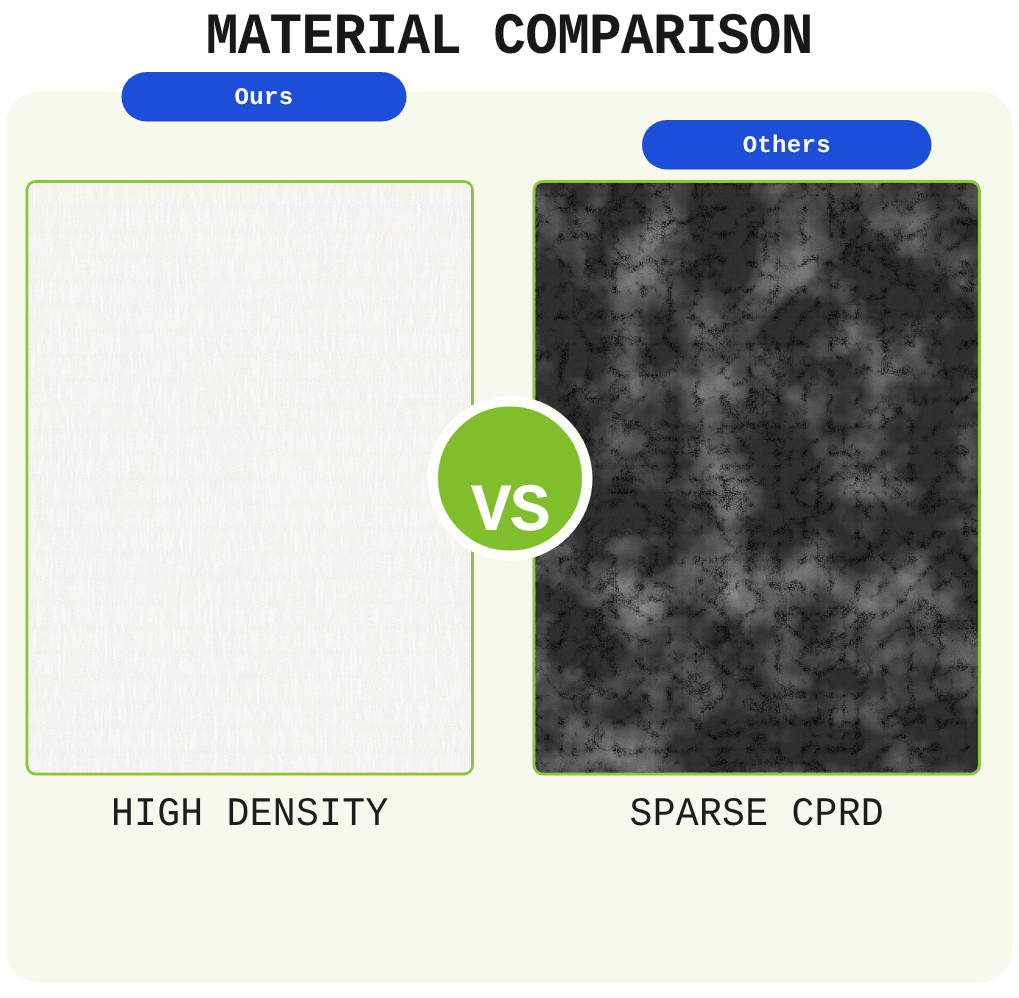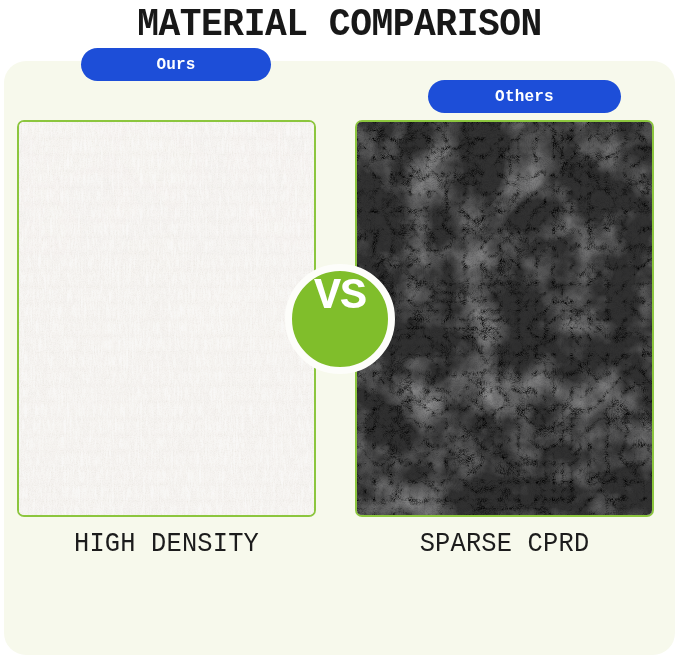--- a/index.html
+++ b/index.html
@@ -98,21 +98,21 @@
     position: absolute;
     left: 285px;
     top: 264px;
     width: 110px;
     height: 110px;
     border-radius: 50%;
     background: #80be2b;
     border: 7px solid #fdfdfa;
     box-sizing: border-box;
     display: flex;
-    align-items: flex-start;
+    align-items: flex-end;
     justify-content: center;
     color: #ffffff;
     font-size: 45px;
     font-weight: 600;
     letter-spacing: -1px;
     z-index: 5;
   }
 
   
   .caption {

